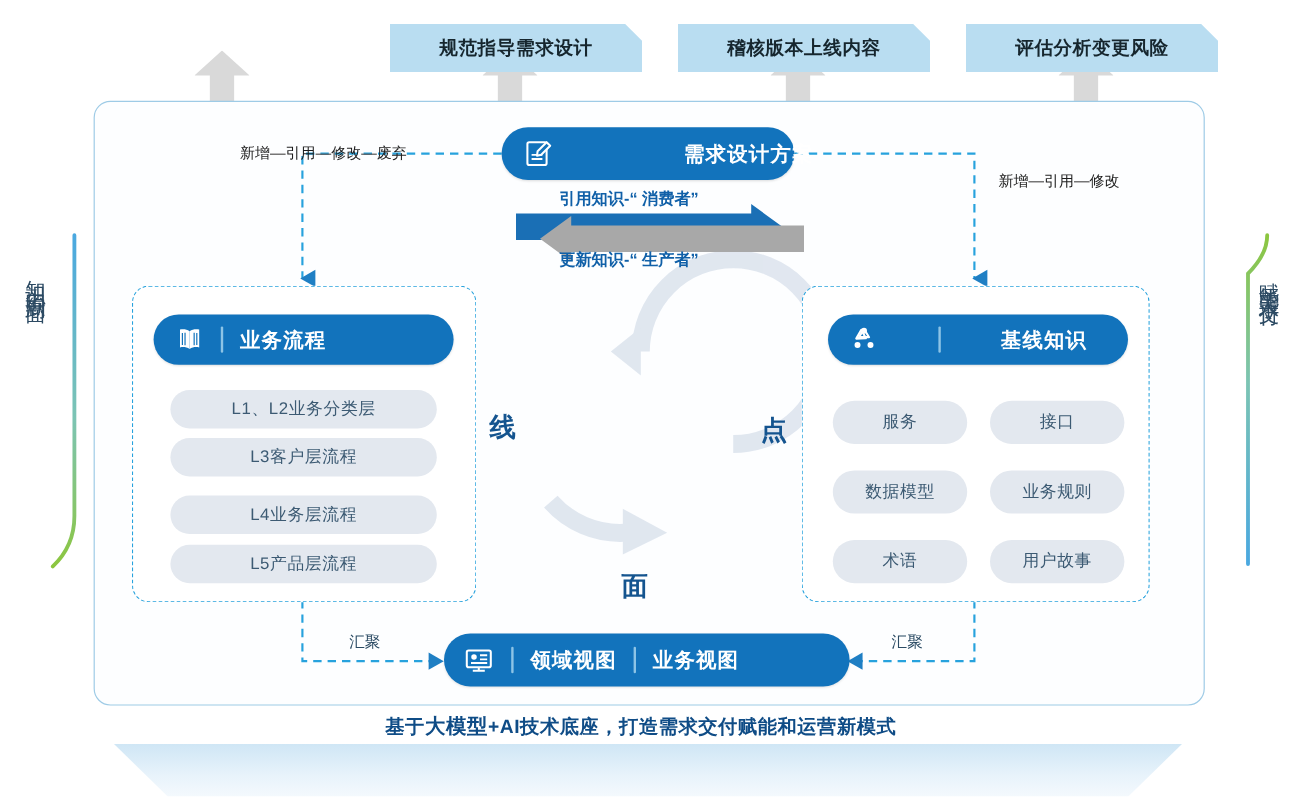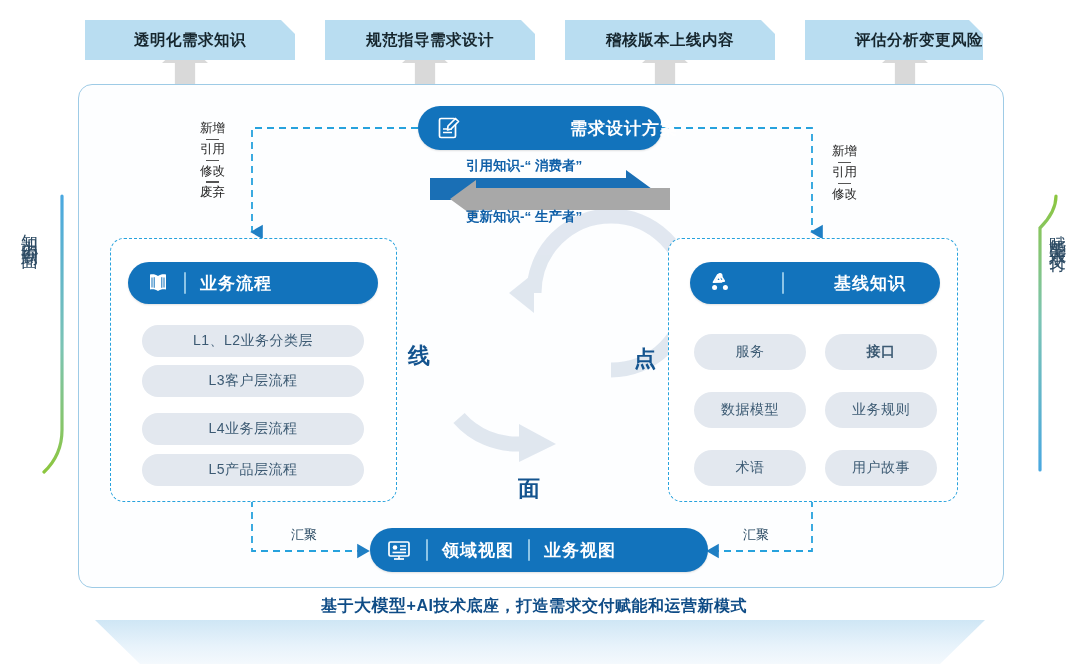--- a/index.html
+++ b/index.html
@@ -43,21 +43,21 @@
   }
 
   
   .chip{
     position:absolute;background:#e3e8ef;border-radius:999px;
     display:flex;align-items:center;justify-content:center;
     color:#3c5a73;font-size:14px;letter-spacing:.5px;
   }
 
   
-  .vlist{position:absolute;display:flex;flex-direction:column;align-items:center;}
+  .vlist{position:absolute;display:flex;flex-direction:row;align-items:center;}
   .vlist .it{font-size:12.5px;color:#1c1c1c;line-height:1.05;}
   .vlist .dash{width:13px;height:1.3px;background:#555;margin:3.5px 0;}
 
   .sidetext{
     position:absolute;writing-mode:vertical-rl;text-orientation:upright;
     font-size:17px;color:#2c4a63;letter-spacing:4px;font-weight:500;
   }
 
   .brush{position:absolute;font-size:22px;font-weight:bold;color:#14548f;
          font-family:"DejaVu Serif",serif;letter-spacing:1px;}
@@ -78,30 +78,27 @@
 </head>
 <body>
 
 <div id="stage">
 
   <div class="uparrow" style="left:162px;top:42px;"></div>
   <div class="uparrow" style="left:402px;top:42px;"></div>
   <div class="uparrow" style="left:642px;top:42px;"></div>
   <div class="uparrow" style="left:882px;top:42px;"></div>
 
-  <div class="topbox" style="left:85px;top:20px;width:210px;">
-    <span>透明化需求知识</span>
-  </div>
   <div class="topbox" style="left:325px;top:20px;width:210px;">
     <span>规范指导需求设计</span>
   </div>
   <div class="topbox" style="left:565px;top:20px;width:210px;">
     <span>稽核版本上线内容</span>
   </div>
-  <div class="topbox" style="left:805px;top:20px;width:178px;justify-content:flex-end;">
+  <div class="topbox" style="left:805px;top:20px;width:210px;">
     <span>评估分析变更风险</span>
   </div>
 
   <div class="outerframe"></div>
 
   <svg class="abs" style="left:0;top:0;" width="1080" height="664">
     <defs>
       <marker id="arrDown" markerWidth="10" markerHeight="10" refX="5" refY="7" orient="auto">
         <path d="M1,1 L9,1 L5,8 Z" fill="#1f7fc4"></path>
       </marker>
@@ -220,21 +217,21 @@
         <circle cx="6.6" cy="16.4" r="2.5" fill="#fff"></circle>
         <circle cx="17.4" cy="16.4" r="2.5" fill="#fff"></circle>
       </svg>
     </span>
     <span class="sep"></span>
     <span class="ptxt">基线知识</span>
   </div>
   <div class="chip" style="left:694px;top:334px;width:112px;height:36px;">
     <span>服务</span>
   </div>
-  <div class="chip" style="left:825px;top:334px;width:112px;height:36px;font-weight:bold;">
+  <div class="chip" style="left:825px;top:334px;width:112px;height:36px;">
     <span>接口</span>
   </div>
   <div class="chip" style="left:694px;top:392px;width:112px;height:36px;">
     <span>数据模型</span>
   </div>
   <div class="chip" style="left:825px;top:392px;width:112px;height:36px;">
     <span>业务规则</span>
   </div>
   <div class="chip" style="left:694px;top:450px;width:112px;height:36px;">
     <span>术语</span>

